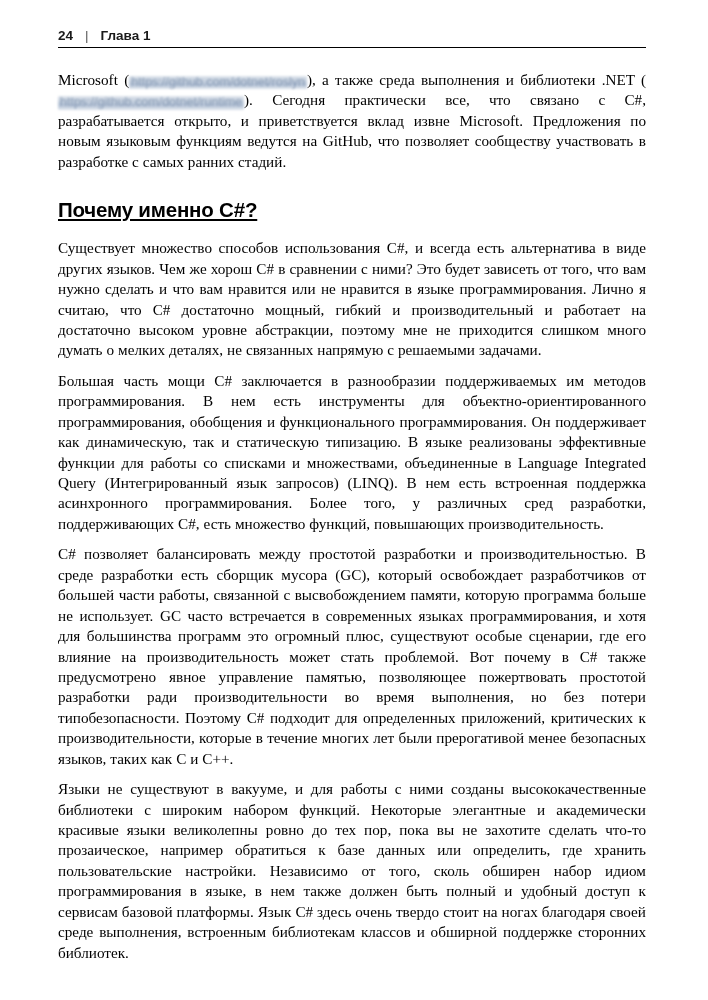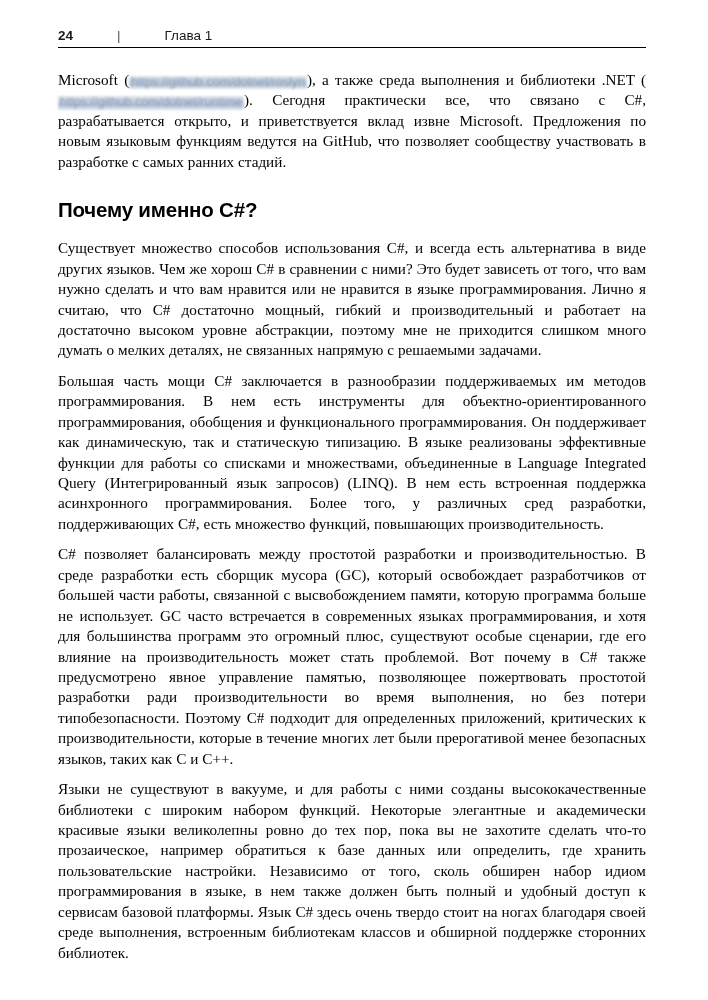--- a/index.html
+++ b/index.html
@@ -22,32 +22,31 @@
     padding: 28px 62px 0 58px;
   }
   .header {
     display: flex;
     align-items: baseline;
     font-family: "Liberation Sans", sans-serif;
     font-size: 13.5px;
     font-weight: bold;
     color: #1a1a1a;
     padding-bottom: 4px;
-    gap: 32px;
   }
   .header .page-number {
     margin-right: 12px;
   }
   .header .sep {
     margin-right: 12px;
     font-weight: normal;
     color: #555;
   }
   .header .chapter {
-    font-weight: normal;
+    font-weight: bold;
   }
   .rule {
     border-bottom: 1.6px solid #000;
     margin-bottom: 22px;
   }
   p.body {
     font-size: 15.2px;
     line-height: 1.345;
     text-align: justify;
     margin: 8px 0 10px 0;
@@ -57,20 +56,21 @@
   }
   p.body.first {
     text-indent: 0;
   }
   h2.section {
     font-family: "Liberation Sans", sans-serif;
     font-size: 20.5px;
     font-weight: bold;
     margin: 26px 0 16px 0;
     letter-spacing: -0.2px;
+    text-decoration: underline;
   }
   .redacted {
     display: inline-block;
     vertical-align: baseline;
     background: linear-gradient(
         to bottom,
         rgba(150,170,195,0.30) 0%,
         rgba(150,170,195,0.55) 35%,
         rgba(120,145,180,0.55) 65%,
         rgba(150,170,195,0.30) 100%);

